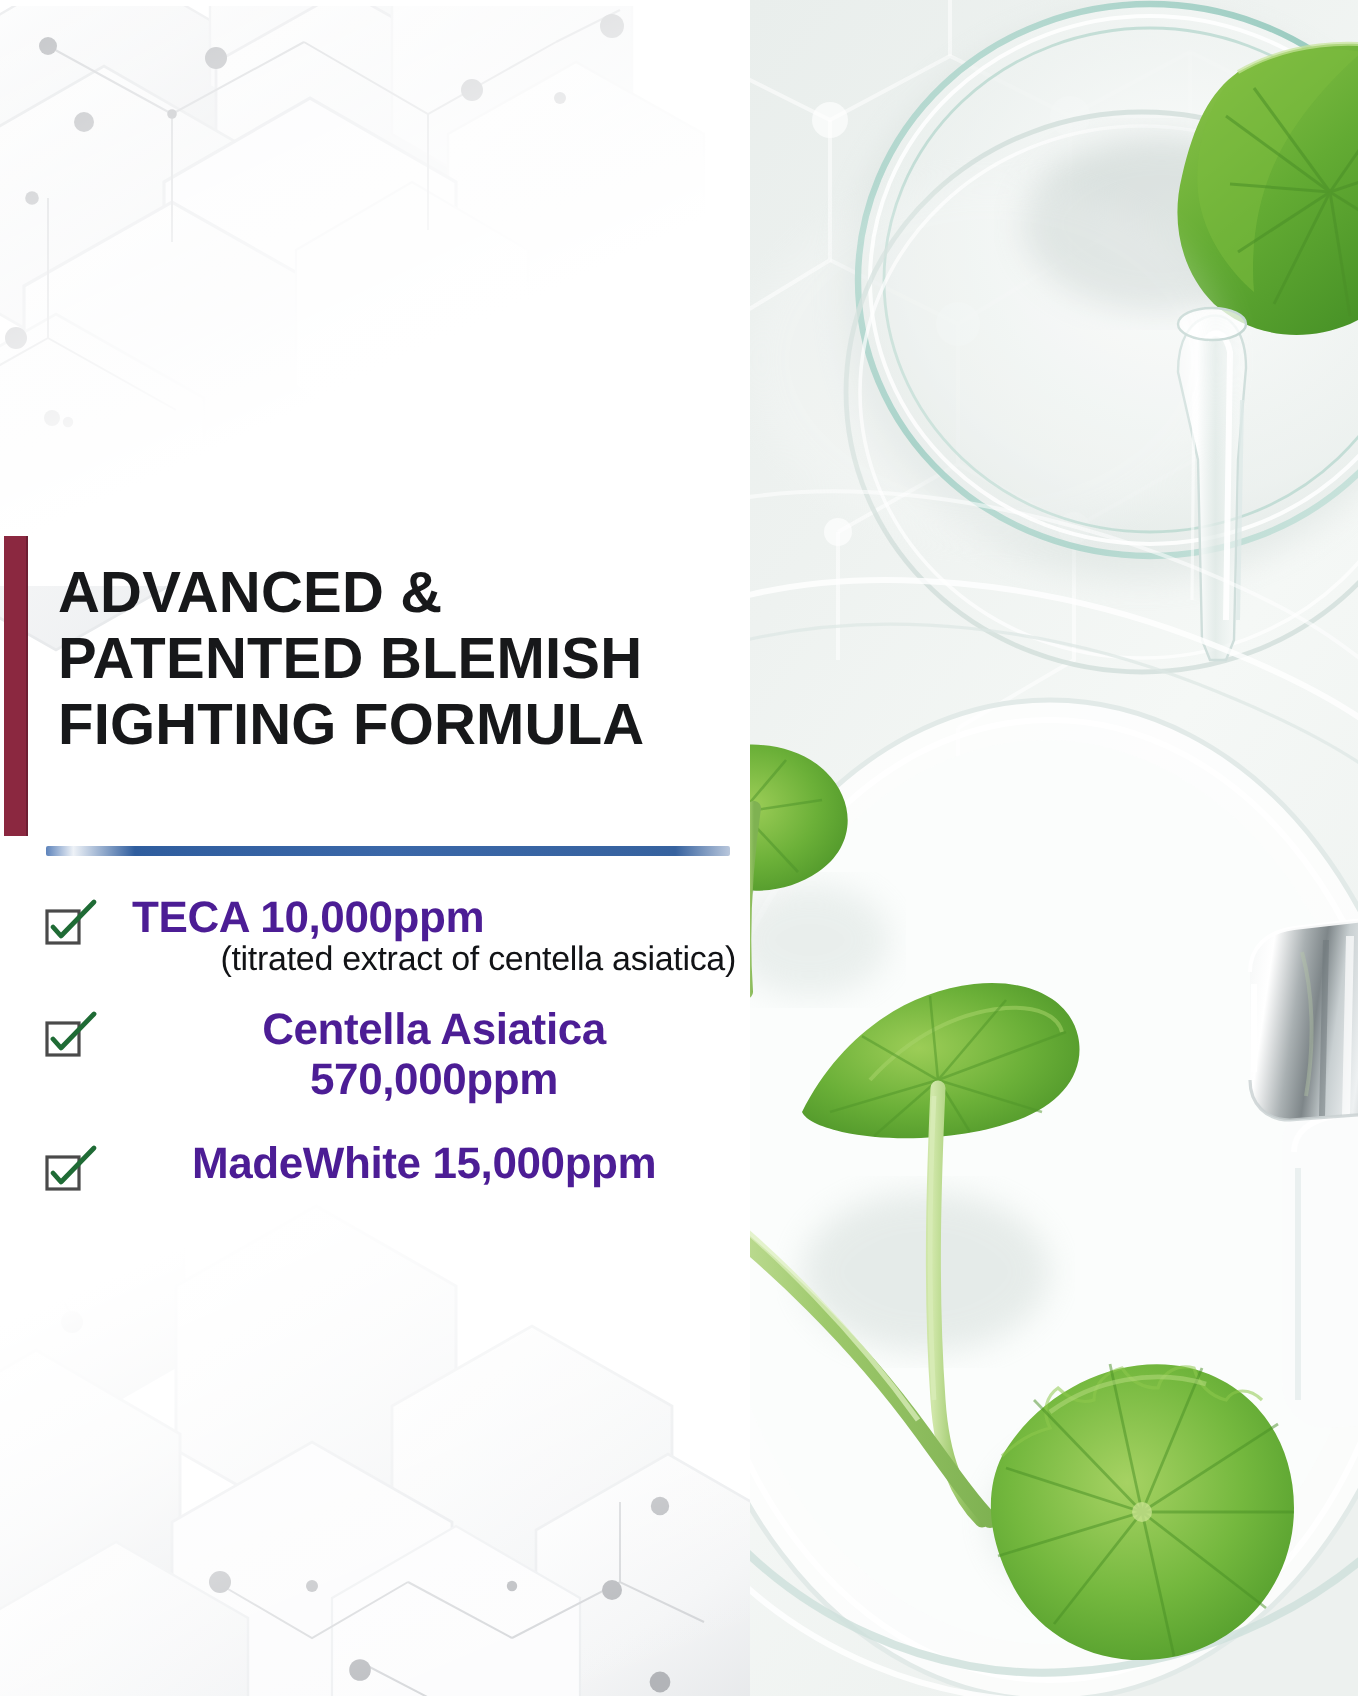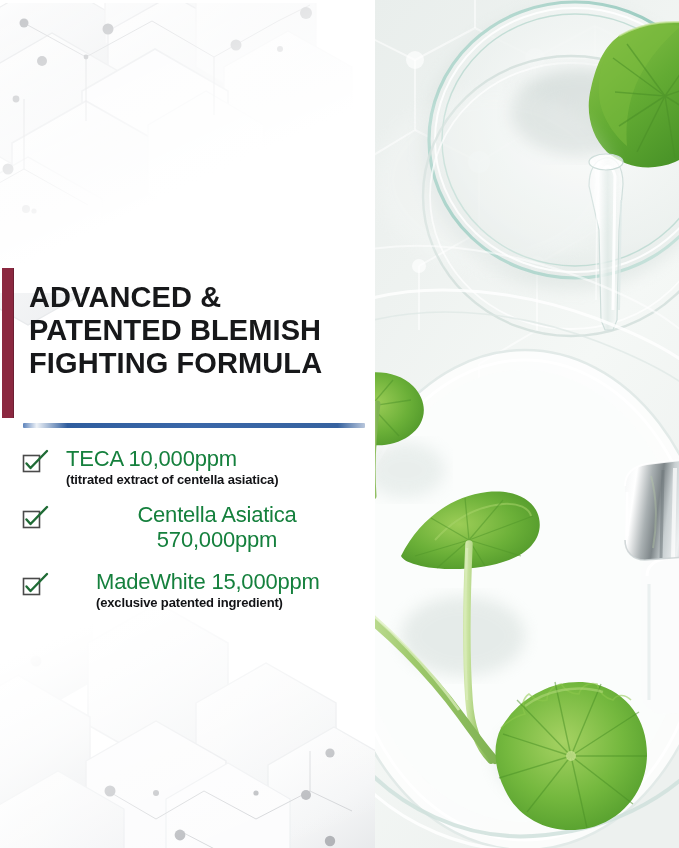--- a/index.html
+++ b/index.html
@@ -86,32 +86,33 @@
     width:18px; height:18px;
     margin-top:7px;
     margin-right:25px;
   }
   .check svg { position:absolute; left:-2px; top:-7px; display:block; }
 
   .ing-text { flex:1 1 auto; padding-top:0; }
   .ing-title {
     font-size:22px;
     line-height:25px;
-    font-weight:normal;
-    color:#15803d;
+    font-weight:bold;
+    color:#4c1d95;
     letter-spacing:-0.2px;
     white-space:pre-line;
   }
   .ing-sub {
-    font-size:13px;
+    font-size:17px;
     line-height:16px;
-    font-weight:bold;
+    font-weight:normal;
     color:#121316;
     letter-spacing:-0.15px;
     margin-top:1px;
+    text-align:right;
   }
 
   
   .photo-panel {
     position:absolute;
     left:375px; top:0;
     width:304px; height:848px;
     overflow:hidden;
     background:#eef1f0;
   }
@@ -256,21 +257,20 @@
 
       <div class="ing-item">
         <span class="check">
           <svg width="30" height="30" viewBox="0 0 30 30" xmlns="http://www.w3.org/2000/svg">
             <rect x="2.5" y="9.5" width="16" height="16" fill="#ffffff" stroke="#4a4a4a" stroke-width="1.6"></rect>
             <path d="M5.5 17.5 L9.5 22 L26 5" fill="none" stroke="#1f6b35" stroke-width="2.4" stroke-linecap="round" stroke-linejoin="round"></path>
           </svg>
         </span>
         <span class="ing-text">
           <span class="ing-title">MadeWhite 15,000ppm</span>
-          <span class="ing-sub" style="display:block;">(exclusive patented ingredient)</span>
         </span>
       </div>
 
     </div>
   </div>
 
   <div class="photo-panel">
     <svg width="304" height="848" viewBox="0 0 304 848" xmlns="http://www.w3.org/2000/svg">
       <defs>
         <linearGradient id="bgP" x1="0" y1="0" x2="0.5" y2="1">

